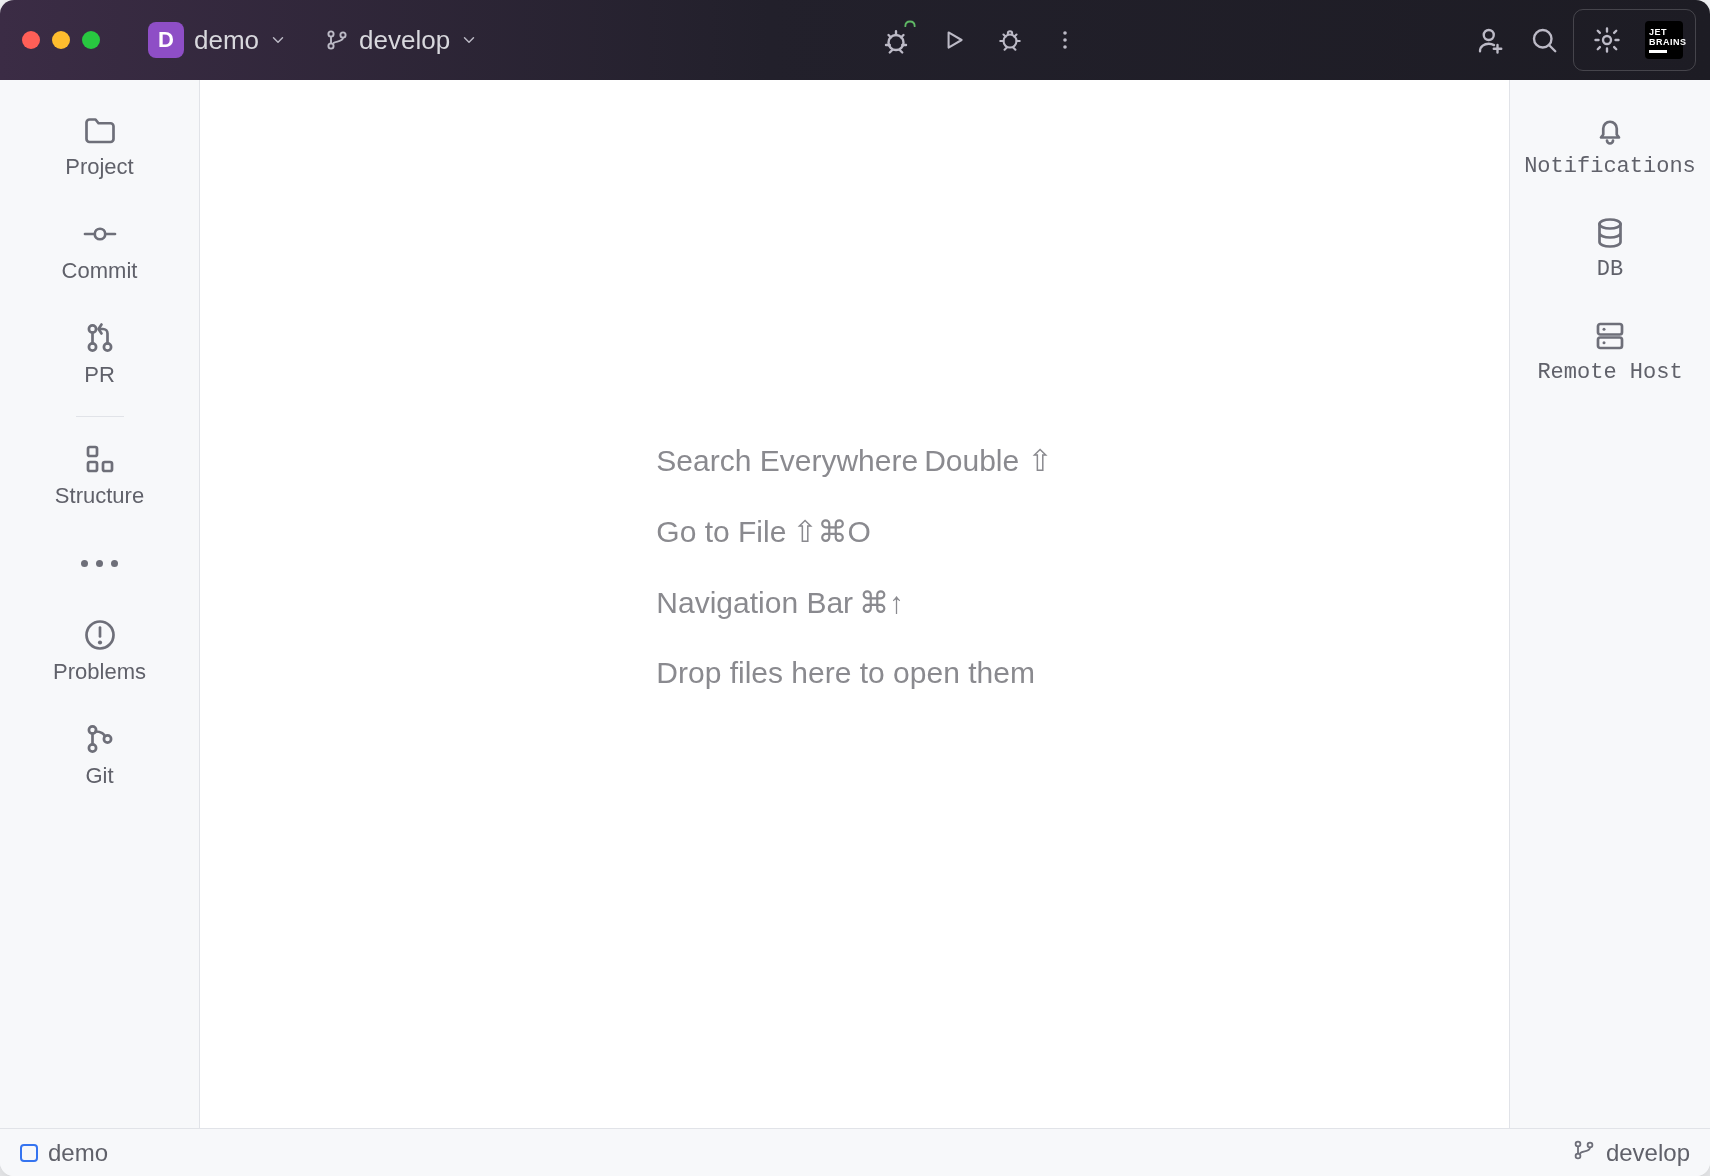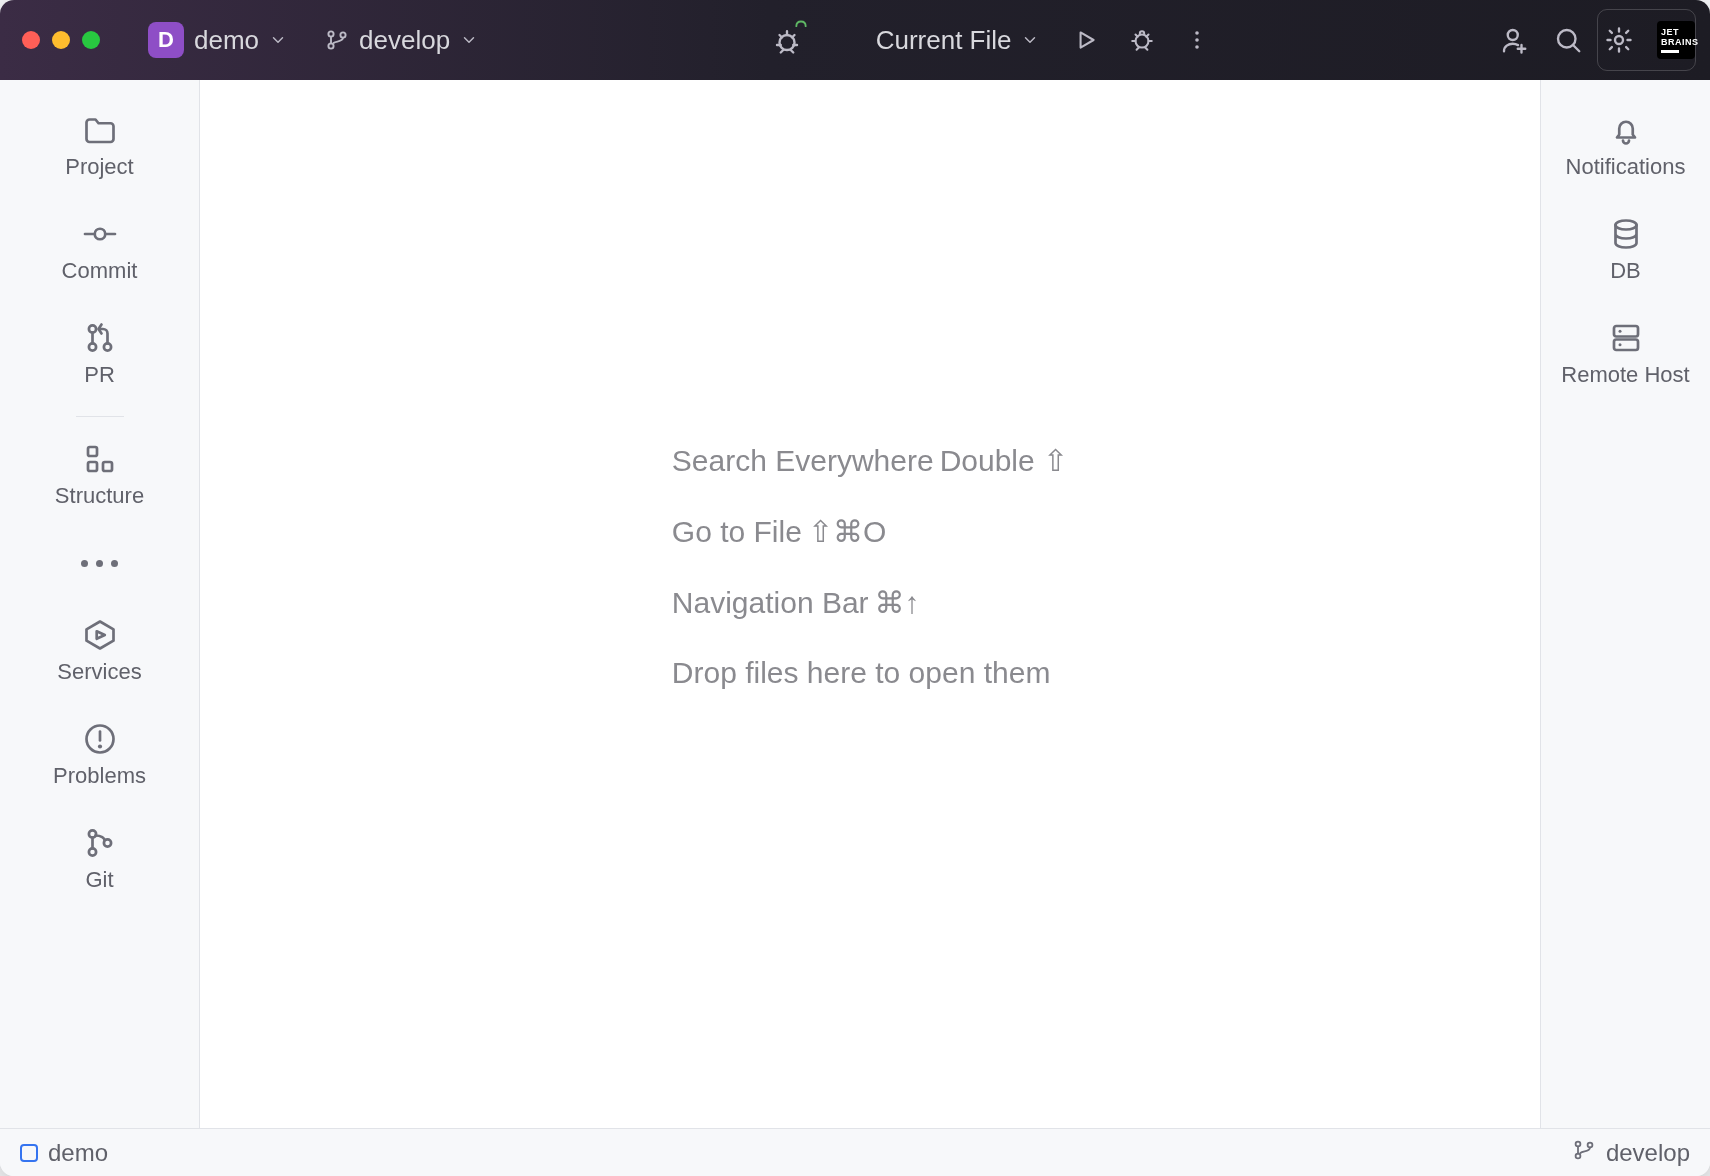--- a/index.html
+++ b/index.html
@@ -64,21 +64,21 @@
     color:#fff; font-weight:700; font-size:22px;
     display:flex; align-items:center; justify-content:center;
   }
   .chev svg, .ticon svg { display:block; }
   .spacer { flex: 1 1 auto; }
 
   .tb-group-right { display:flex; align-items:center; gap:4px; }
   .tb-sel {
     border:1px solid rgba(255,255,255,0.18);
     border-radius:10px;
-    padding: 6px 0;
+    padding: 6px 12px;
     display:flex; align-items:center; gap:17px;
   }
   .jb-badge {
     width:38px; height:38px; background:#000; border-radius:4px;
     color:#fff; font-size:9px; line-height:10px; font-weight:700;
     display:flex; flex-direction:column; justify-content:center; padding:4px;
     letter-spacing:0.5px;
   }
   .jb-badge .bar { width:18px; height:3px; background:#fff; margin-top:3px;}
 
@@ -91,21 +91,21 @@
   }
   .stripe {
     width: 200px;
     background: var(--panel-bg);
     display:flex; flex-direction:column;
     align-items:center;
     padding-top: 18px;
     gap: 8px;
     border-right: 1px solid var(--divider);
   }
-  .stripe.right { border-right:none; border-left:1px solid var(--divider); width: 170px;}
+  .stripe.right { border-right:none; border-left:1px solid var(--divider); width: 201px; font-family: Liberation Mono, monospace;}
   .stripe-item {
     width: 100%;
     display:flex; flex-direction:column; align-items:center;
     gap:6px;
     padding: 14px 0 14px;
     color: var(--text-ui);
     font-size: 22px;
     cursor:pointer;
   }
   .stripe-item .lbl { }
@@ -198,28 +198,20 @@
       <svg width="30" height="30" viewBox="0 0 24 24">
         <circle class="tic" cx="12" cy="14" r="6"></circle>
         <path class="tic" d="M8 10l-2-2M16 10l2-2M12 8V5M7 16H4M17 16h3M9 20l-2 2M15 20l2 2"></path>
       </svg>
     </span>
     <svg width="14" height="14" viewBox="0 0 24 24" style="position:absolute; top:2px; right:4px;">
       <path d="M4 14 Q4 6 12 6 Q20 6 20 14" stroke="#5fb865" stroke-width="3.2" fill="none" stroke-linecap="round"></path>
     </svg>
   </div>
 
-  <div class="tb-btn" style="margin-left:40px;">
-    <span>Current File</span>
-    <span class="chev">
-      <svg width="18" height="18" viewBox="0 0 24 24">
-          <path class="tic" d="M6 9l6 6 6-6"></path>
-        </svg>
-    </span>
-  </div>
 
   <div class="tb-btn tb-icononly">
     <span class="ticon">
       <svg width="26" height="26" viewBox="0 0 24 24">
           <path class="tic" d="M7 5l12 7-12 7z"></path>
         </svg>
     </span>
   </div>
   <div class="tb-btn tb-icononly">
     <span class="ticon">
@@ -319,28 +311,20 @@
       <span class="lbl">Structure</span>
     </div>
     <div class="stripe-item">
       <span class="stripe-icon" style="display:flex;align-items:center;justify-content:center;">
         <span class="dots-row">
             <span></span>
             <span></span>
             <span></span>
           </span>
       </span>
-    </div>
-    <div class="stripe-item">
-      <span class="stripe-icon">
-        <svg viewBox="0 0 24 24">
-            <path class="ic" d="M12 3l9 5.2v7.6L12 21l-9-5.2V8.2zM9.8 9.5l5.4 2.5-5.4 2.5z"></path>
-          </svg>
-      </span>
-      <span class="lbl">Services</span>
     </div>
     <div class="stripe-item">
       <span class="stripe-icon">
         <svg viewBox="0 0 24 24">
             <circle class="ic" cx="12" cy="12" r="9"></circle>
             <path class="ic" d="M12 7v6"></path>
             <circle cx="12" cy="17" r="1.4" fill="currentColor"></circle>
           </svg>
       </span>
       <span class="lbl">Problems</span>

